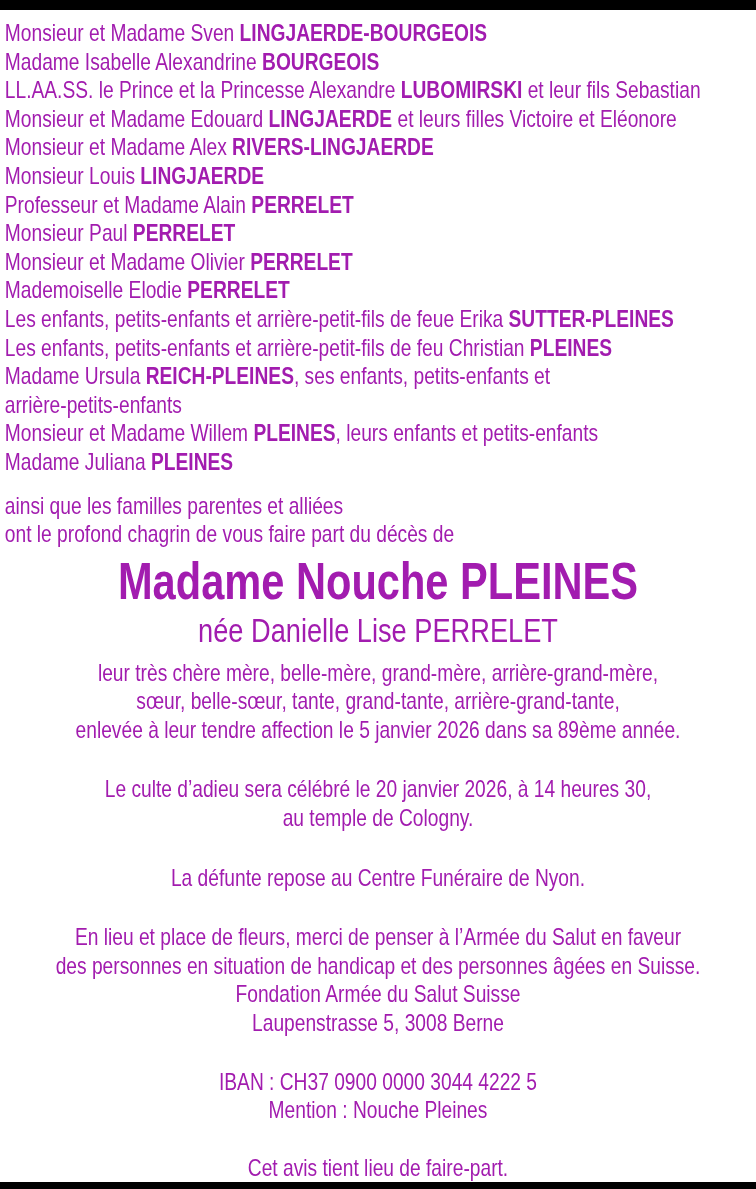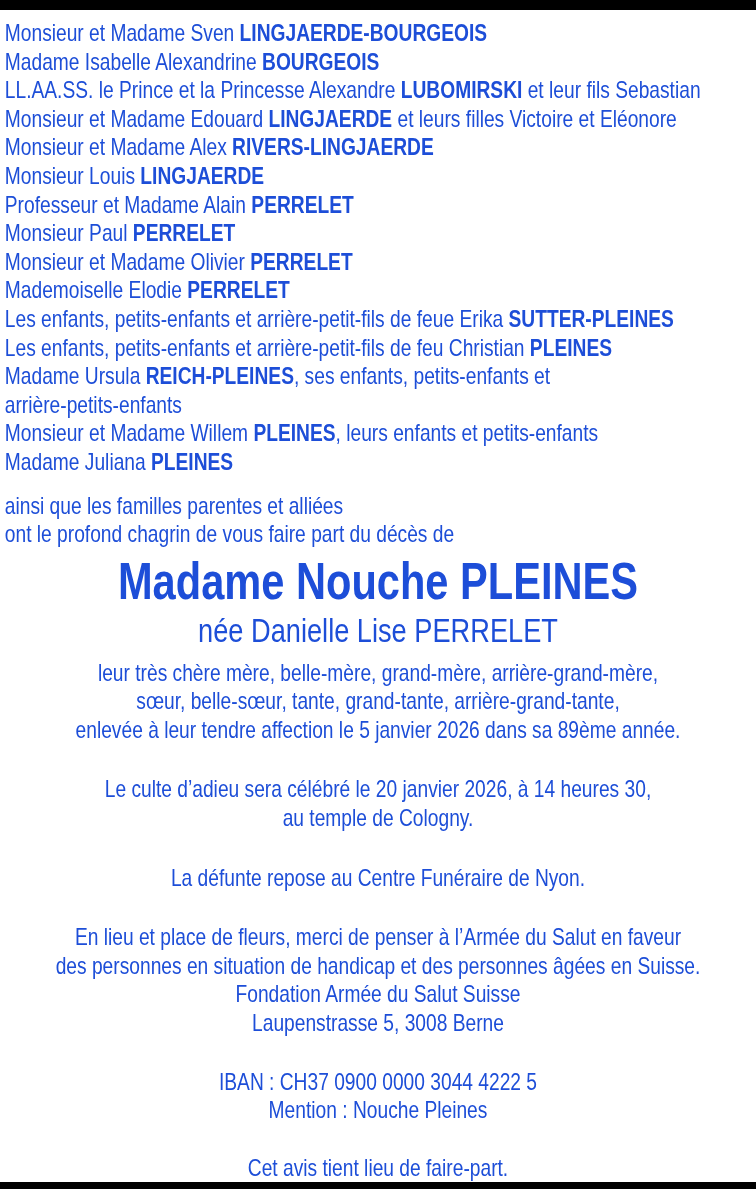--- a/index.html
+++ b/index.html
@@ -3,21 +3,21 @@
 <meta charset="utf-8">
 <style>
   html, body { margin: 0; padding: 0; background: #ffffff; }
   .page {
     position: relative;
     width: 756px;
     height: 1189px;
     background: #ffffff;
     overflow: hidden;
     font-family: "Liberation Sans", sans-serif;
-    color: #1d4ed8;
+    color: #a21caf;
   }
   .bar-top {
     position: absolute; top: 0; left: 0;
     width: 100%; height: 10px; background: #000000;
   }
   .bar-bottom {
     position: absolute; bottom: 0; left: 0;
     width: 100%; height: 7px; background: #000000;
   }
   

